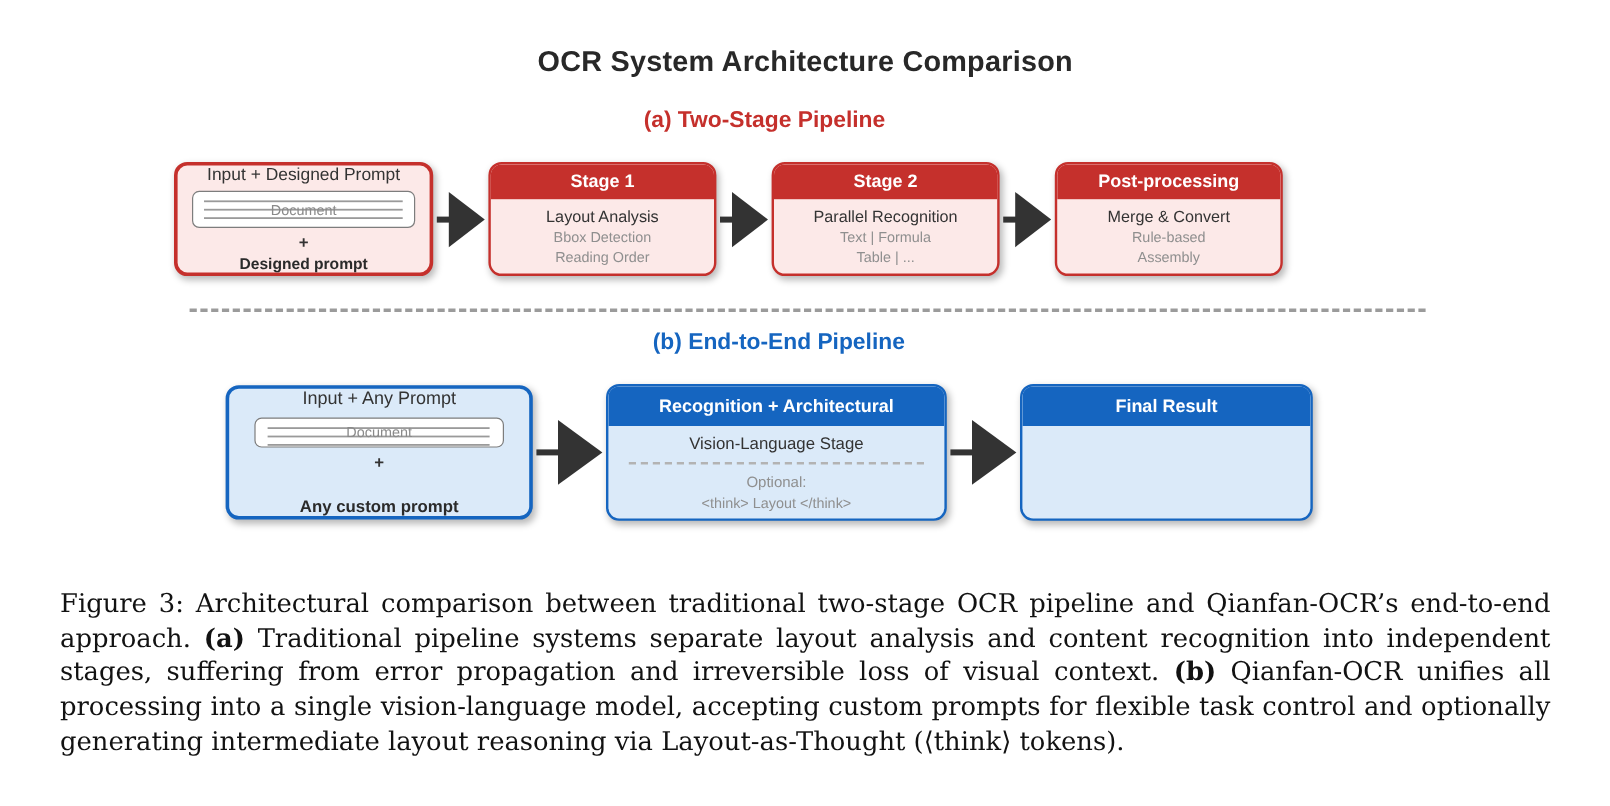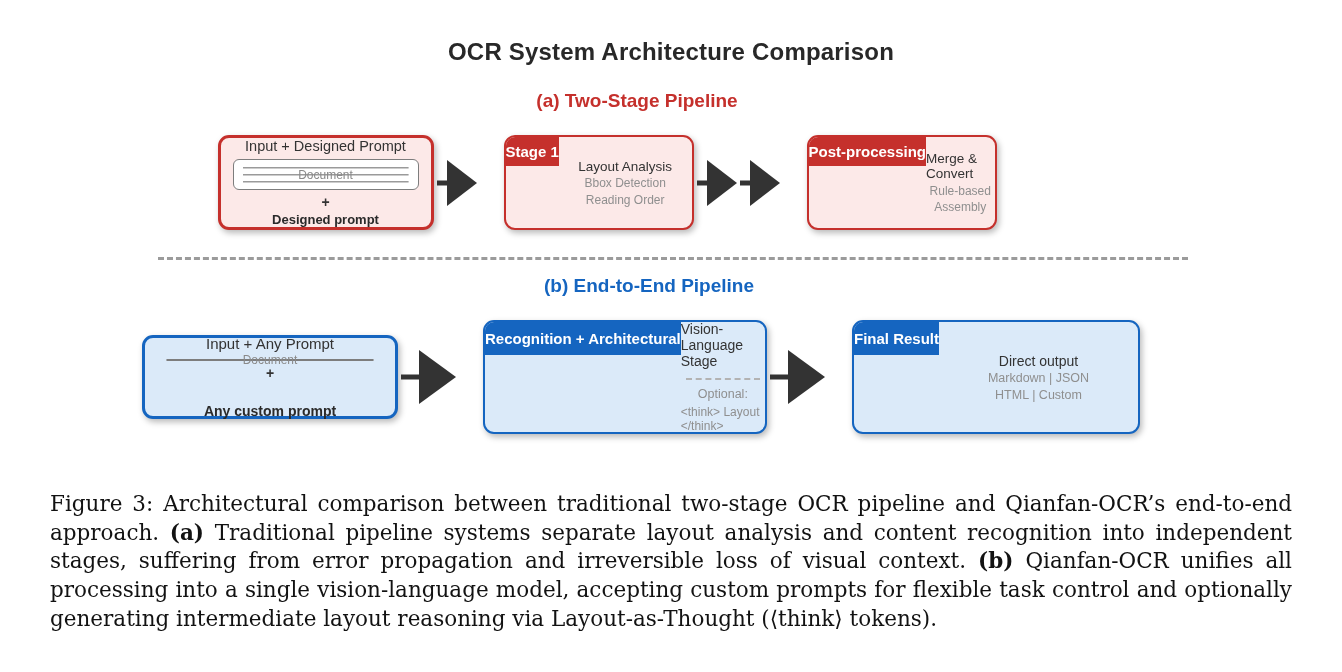--- a/index.html
+++ b/index.html
@@ -14,40 +14,40 @@
   .sub{text-align:center;font-weight:bold;font-size:19px;}
   .sub-a{margin-top:24px;color:var(--red);transform:translateX(-34px);}
   .sub-b{margin-top:15px;color:var(--blue);transform:translateX(-22px);}
   .row{display:flex;align-items:center;justify-content:center;gap:3px;}
   .row-a{margin-top:23px;transform:translateX(-64px);}
   .row-b{margin-top:23px;transform:translateX(-30px);}
   .box{border-radius:11px;box-shadow:2px 3px 6px rgba(0,0,0,.28);box-sizing:border-box;}
   
   .input-a{width:216px;height:95px;background:var(--red-light);border:3px solid var(--red);
            display:flex;flex-direction:column;align-items:center;justify-content:center;}
-  .input-b{width:256px;height:84px;background:var(--blue-light);border:3px solid var(--blue);
+  .input-b{width:256px;height:112px;background:var(--blue-light);border:3px solid var(--blue);
            display:flex;flex-direction:column;align-items:center;justify-content:center;}
   .in-title{font-size:14.5px;font-weight:normal;color:#333;margin-bottom:5px;}
   .input-b .in-title{font-size:15px;margin-bottom:7px;}
   .doc{position:relative;background:#fff;border:1.5px solid #7d7d7d;border-radius:6px;
        background-image:linear-gradient(#9a9a9a,#9a9a9a),linear-gradient(#9a9a9a,#9a9a9a),linear-gradient(#9a9a9a,#9a9a9a);
        background-repeat:no-repeat;background-size:90% 1.5px;
        background-position:50% 7px,50% 14px,50% 21px;}
   .doc-a{width:184px;height:29px;}
   .doc-b{width:206px;height:29px;}
   .doc-label{position:absolute;inset:0;display:flex;align-items:center;justify-content:center;
              color:#8a8a8a;font-size:12px;}
   .plus{font-weight:bold;color:#333;font-size:14px;line-height:1.15;margin-top:4px;}
   .prompt-label{font-weight:bold;color:#2a2a2a;font-size:13px;margin-top:1px;}
   .input-b .prompt-label{font-size:14px;margin-top:21px;}
   
-  .hbox{overflow:hidden;display:flex;flex-direction:row;margin-left:24px;}
+  .hbox{overflow:hidden;display:flex;flex-direction:column;}
   .hbox-a{width:190px;height:95px;border:2.5px solid var(--red);background:var(--red-light);}
   .hbox-b{height:114px;border:2.5px solid var(--blue);background:var(--blue-light);}
-  .model{width:284px;} .result{width:288px;}
+  .model{width:284px;} .result{width:244px;}
   .hdr{flex:0 0 auto;display:flex;align-items:center;justify-content:center;color:#fff;font-weight:bold;}
   .hdr-a{height:29px;background:var(--red);font-size:15px;}
   .hdr-b{height:33px;background:var(--blue);font-size:15px;}
   .bdy{flex:1;display:flex;flex-direction:column;align-items:center;justify-content:center;gap:2.5px;}
   .l-main{font-size:13.5px;color:#333;}
   .l-sub{font-size:12px;color:var(--gray-text);}
   .result .l-main{font-size:14px;} .result .l-sub{font-size:12.5px;}
   .model .l-main{font-size:14px;}
   .inner-dash{width:88%;border-top:2px dashed #b3b3b3;margin:6px auto 5px;}
   .opt{font-size:12.5px;color:var(--gray-text);}
@@ -95,20 +95,28 @@
       <div class="hdr hdr-a">Stage 1</div>
       <div class="bdy">
         <div class="l-main">Layout Analysis</div>
         <div class="l-sub">Bbox Detection</div>
         <div class="l-sub">Reading Order</div>
       </div>
     </div>
 
     <div class="arrow arrow-a"></div>
 
+    <div class="box hbox hbox-a">
+      <div class="hdr hdr-a">Stage 2</div>
+      <div class="bdy">
+        <div class="l-main">Parallel Recognition</div>
+        <div class="l-sub">Text | Formula</div>
+        <div class="l-sub">Table | ...</div>
+      </div>
+    </div>
 
     <div class="arrow arrow-a"></div>
 
     <div class="box hbox hbox-a">
       <div class="hdr hdr-a">Post-processing</div>
       <div class="bdy">
         <div class="l-main">Merge &amp; Convert</div>
         <div class="l-sub">Rule-based</div>
         <div class="l-sub">Assembly</div>
       </div>
@@ -140,24 +148,19 @@
         <div class="inner-dash"></div>
         <div class="opt">Optional:</div>
         <div class="think">&lt;think&gt; Layout &lt;/think&gt;</div>
       </div>
     </div>
 
     <div class="arrow arrow-b"></div>
 
     <div class="box hbox hbox-b result">
       <div class="hdr hdr-b">Final Result</div>
-      <div class="bdy">
-        <div class="l-main">Direct output</div>
-        <div class="l-sub">Markdown | JSON</div>
-        <div class="l-sub">HTML | Custom</div>
-      </div>
     </div>
 
   </div>
 
   <p class="caption"><span>Figure 3: Architectural comparison between traditional two-stage OCR pipeline and Qianfan-OCR’s end-to-end approach. </span><b>(a)</b><span> Traditional pipeline systems separate layout analysis and content recognition into independent stages, suffering from error propagation and irreversible loss of visual context. </span><b>(b)</b><span> Qianfan-OCR unifies all processing into a single vision-language model, accepting custom prompts for flexible task control and optionally generating intermediate layout reasoning via Layout-as-Thought (⟨think⟩ tokens).</span></p>
 
 </div>
 
 </body></html>

